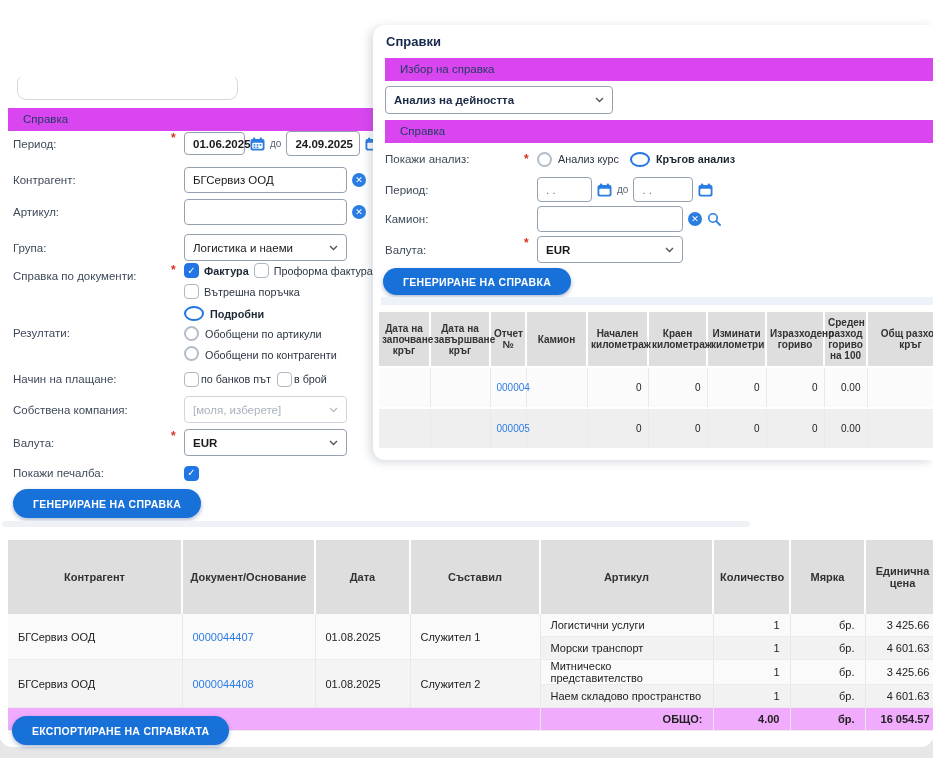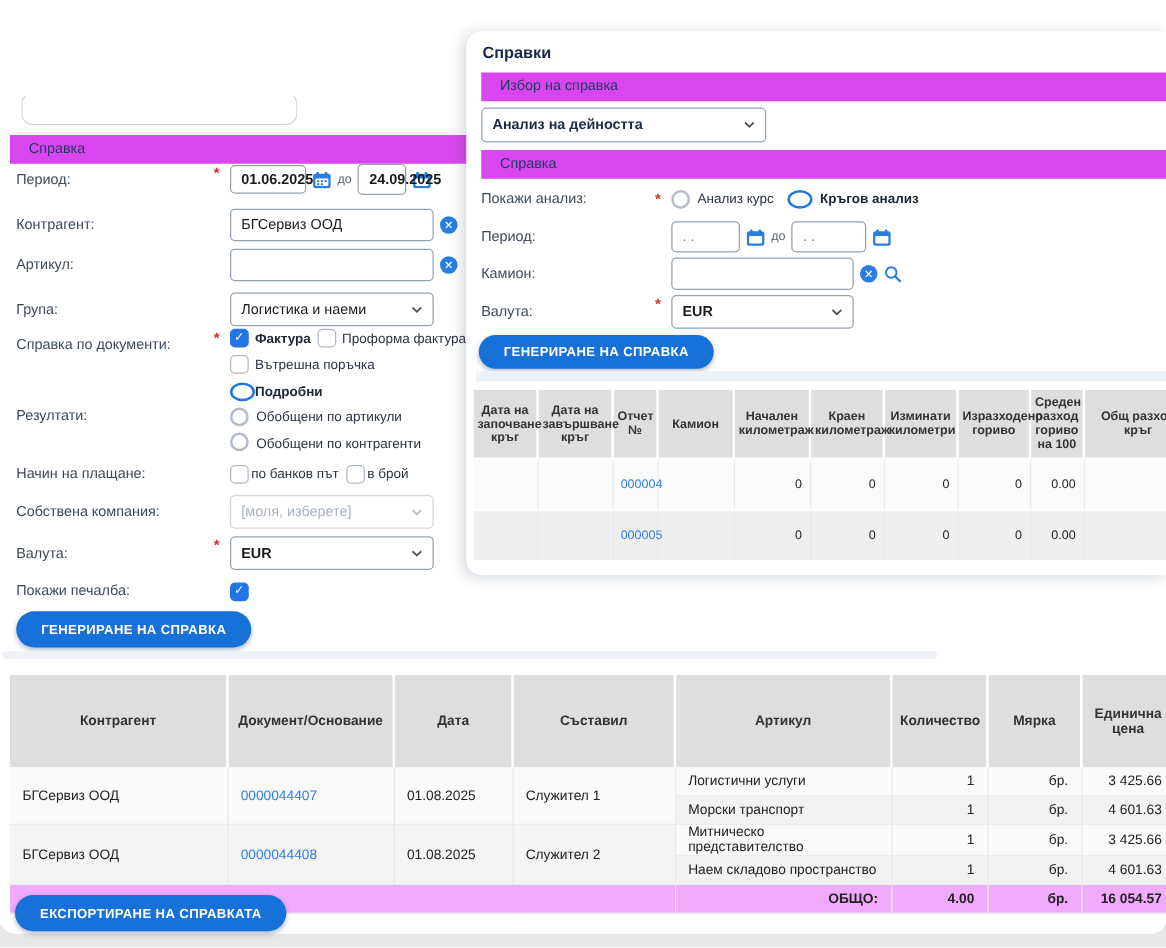--- a/index.html
+++ b/index.html
@@ -103,21 +103,21 @@
             <rect x="9.8" y="0.5" width="2.2" height="3.4" rx="1" fill="#2a7de1"></rect>
             <rect x="2.3" y="5.8" width="10.4" height="6" rx="1" fill="#fff"></rect>
             <rect x="3.6" y="7.2" width="1.8" height="1.5" fill="#2a7de1"></rect>
             <rect x="6.6" y="7.2" width="1.8" height="1.5" fill="#2a7de1"></rect>
             <rect x="9.6" y="7.2" width="1.8" height="1.5" fill="#2a7de1"></rect>
             <rect x="3.6" y="9.6" width="1.8" height="1.5" fill="#2a7de1"></rect>
             <rect x="6.6" y="9.6" width="1.8" height="1.5" fill="#2a7de1"></rect>
           </svg>
       </span>
       <span class="sep">до</span>
-      <div class="inp val-strong" style="width:39px;height:25px">
+      <div class="inp val-strong" style="width:74px;height:25px">
         <span>24.09.2025</span>
       </div>
       <span class="cal-ic">
         <svg width="15" height="14" viewBox="0 0 15 14">
             <rect x="0.5" y="2" width="14" height="11.5" rx="2" fill="#2a7de1"></rect>
             <rect x="3" y="0.5" width="2.2" height="3.4" rx="1" fill="#2a7de1"></rect>
             <rect x="9.8" y="0.5" width="2.2" height="3.4" rx="1" fill="#2a7de1"></rect>
             <rect x="2.3" y="5.8" width="10.4" height="6" rx="1" fill="#fff"></rect>
           </svg>
       </span>
@@ -167,21 +167,21 @@
       <span class="cb"></span>
       <span class="opt-lbl">Проформа фактура</span>
       <span class="cb"></span>
       <span class="opt-lbl">Вътрешна поръчка</span>
     </div>
   </div>
 
   <div class="lrow" style="top:306px">
     <span class="lbl" style="padding-top:21px;align-self:flex-start">Резултати:</span>
     <div class="ctrl" style="flex-direction:column;align-items:flex-start;gap:5px">
-      <span style="display:flex;align-items:center;">
+      <span style="display:flex;align-items:center;gap:6px">
         <span class="rb sel">
             <span class="dot"></span>
           </span>
         <span class="opt-lbl b">Подробни</span>
       </span>
       <span style="display:flex;align-items:center;gap:6px">
         <span class="rb"></span>
         <span class="opt-lbl">Обобщени по артикули</span>
       </span>
       <span style="display:flex;align-items:flex-end;gap:6px">

